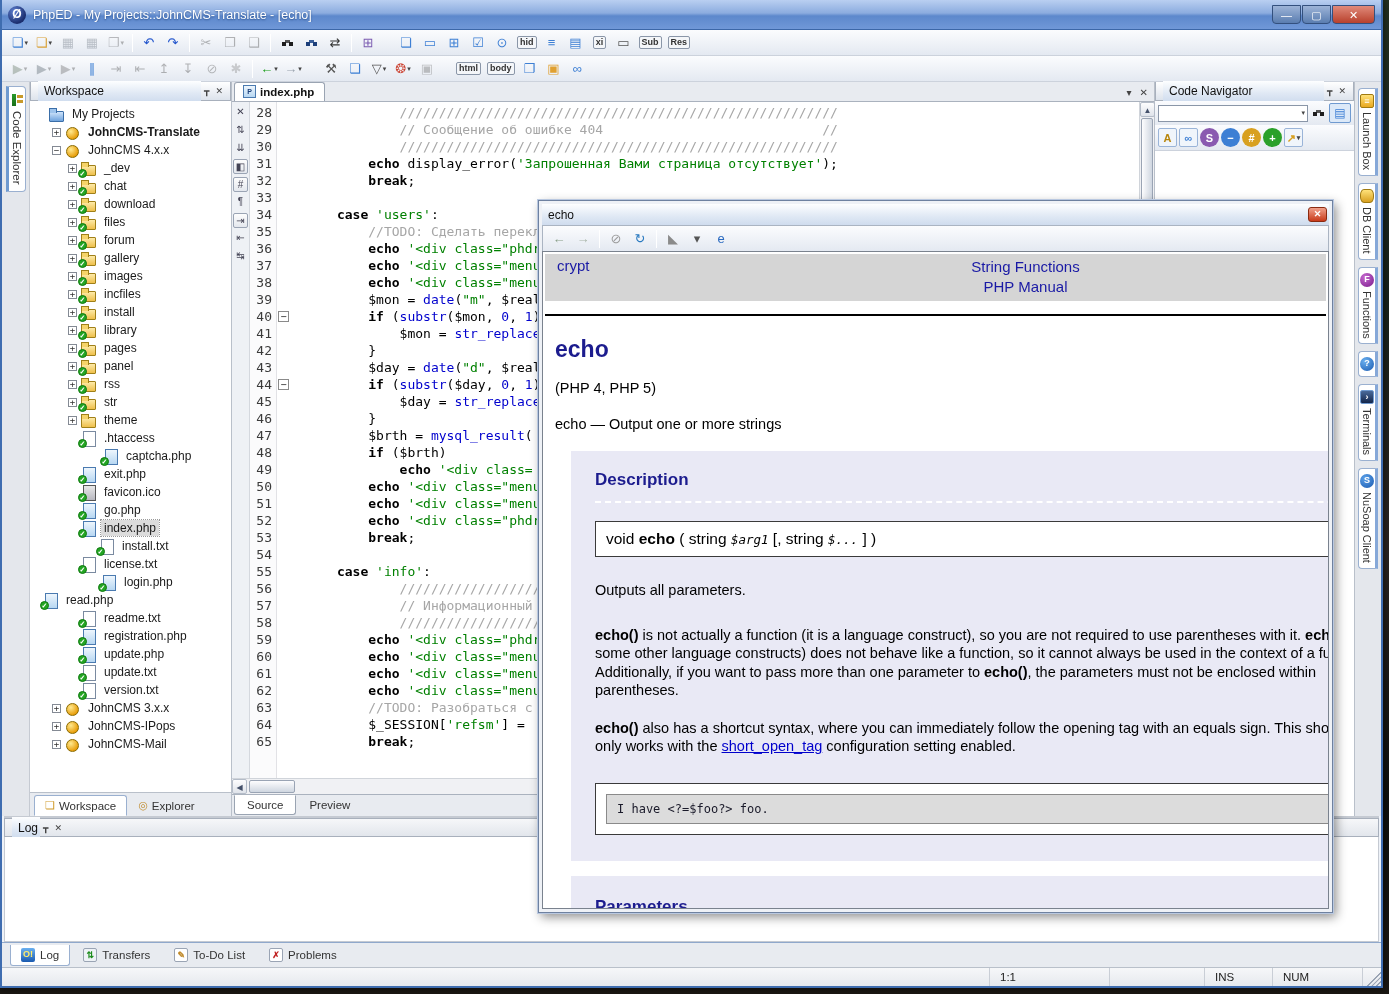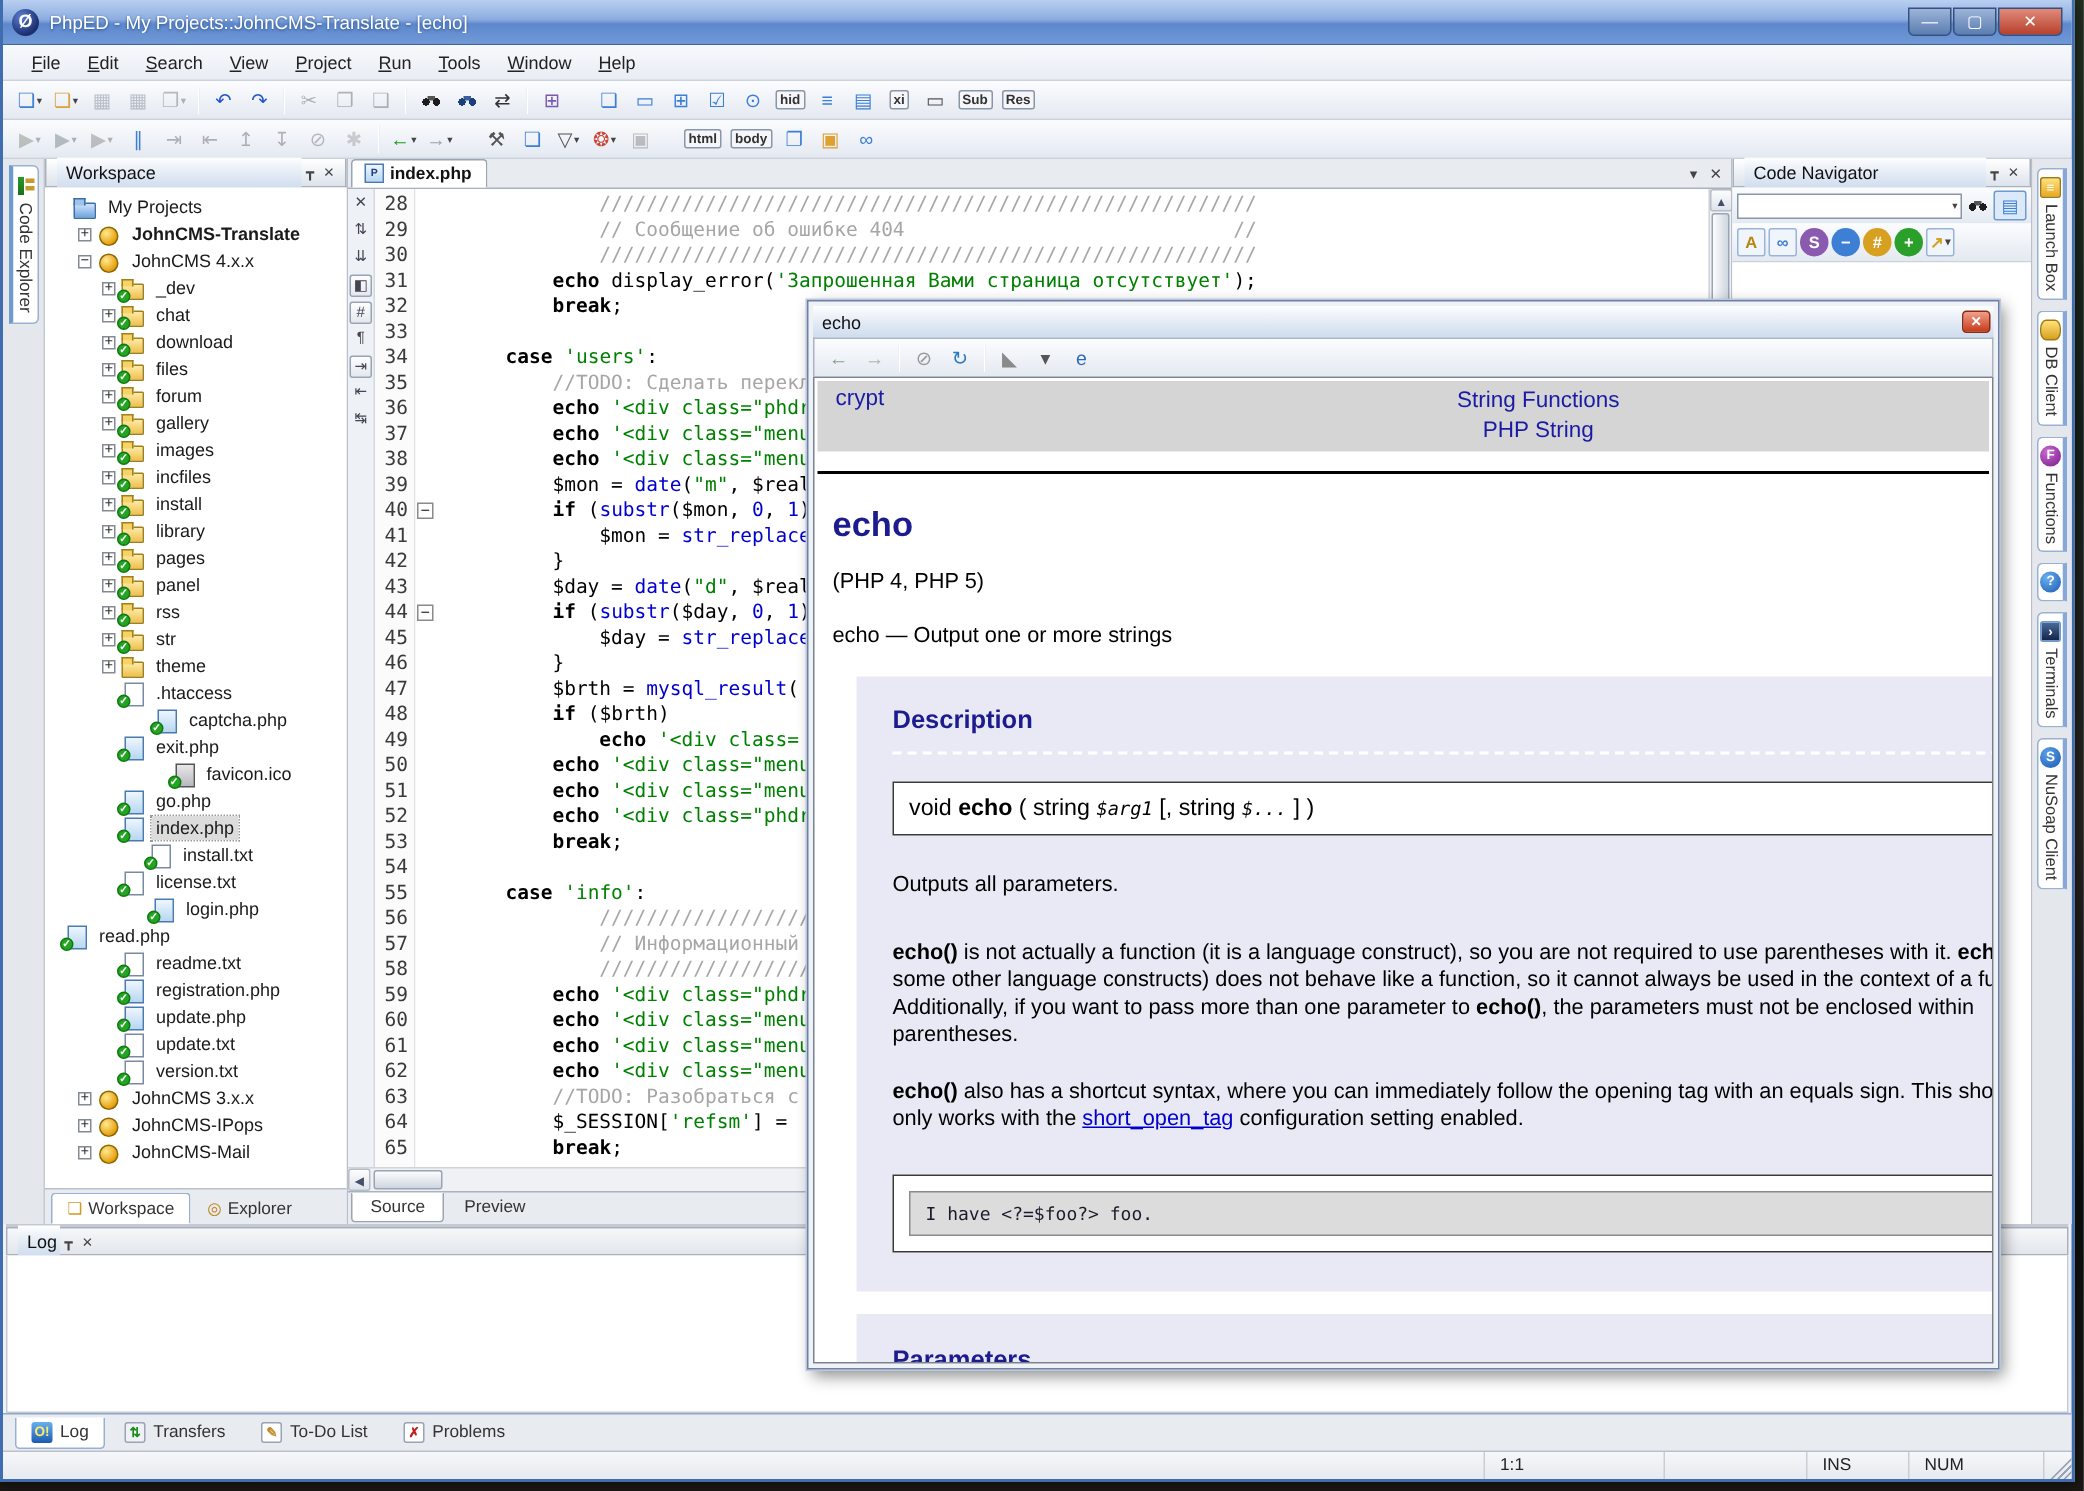--- a/index.html
+++ b/index.html
@@ -215,31 +215,20 @@
     <div class="titlebar">
       <span class="appicon">Ø</span>
       <span class="wtitle">PhpED - My Projects::JohnCMS-Translate - [echo]</span>
       <span class="wbtns">
         <span class="wbtn">—</span>
         <span class="wbtn">▢</span>
         <span class="wbtn close">✕</span>
       </span>
     </div>
 
-    <div class="menubar">
-        <div class="mitem"><u>F</u>ile</div>
-        <div class="mitem"><u>E</u>dit</div>
-        <div class="mitem"><u>S</u>earch</div>
-        <div class="mitem"><u>V</u>iew</div>
-        <div class="mitem"><u>P</u>roject</div>
-        <div class="mitem"><u>R</u>un</div>
-        <div class="mitem"><u>T</u>ools</div>
-        <div class="mitem"><u>W</u>indow</div>
-        <div class="mitem"><u>H</u>elp</div>
-      </div>
     <div class="tbrow" id="tb1">
         <span class="tbtn">
           <span class="tglyph" style="color: rgb(61, 127, 212);">❏</span>
           <span class="ddm">▾</span>
         </span>
         <span class="tbtn">
           <span class="tglyph" style="color: rgb(217, 162, 58);">❏</span>
           <span class="ddm">▾</span>
         </span>
         <span class="tbtn dis">
@@ -547,21 +536,21 @@
               </span>
               <span class="tlabel">captcha.php</span>
             </div>
             <div class="trow" style="padding-left: 38px;">
               <span class="texp none"></span>
               <span class="ti php">
                 <span class="chk">✓</span>
               </span>
               <span class="tlabel">exit.php</span>
             </div>
-            <div class="trow" style="padding-left: 38px; justify-content: center;">
+            <div class="trow" style="padding-left: 38px;">
               <span class="texp none"></span>
               <span class="ti ico">
                 <span class="chk">✓</span>
               </span>
               <span class="tlabel">favicon.ico</span>
             </div>
             <div class="trow" style="padding-left: 38px;">
               <span class="texp none"></span>
               <span class="ti php">
                 <span class="chk">✓</span>
@@ -941,21 +930,21 @@
         </span>
         <span class="tbtn">
           <span class="tglyph" style="color: rgb(42, 106, 192);">e</span>
         </span>
       </div>
     <div class="pcontent">
       <div class="pband">
         <span class="lft plink">crypt</span>
         <span class="ctr">
           <span class="plink">String Functions</span><br>
-          <span class="plink">PHP String</span>
+          <span class="plink">PHP Manual</span>
         </span>
       </div>
       <hr class="phr">
       <div class="pmain">
         <div class="pheading">echo</div>
         <div class="pversions">(PHP 4, PHP 5)</div>
         <div class="psummary">echo — Output one or more strings</div>
         <div class="descbox">
           <div class="dtitle">Description</div>
           <div class="synopsis" id="synRuns"><span>void </span><span class="rb">echo</span><span> ( string </span><span class="ri rmono">$arg1</span><span> [, string </span><span class="ri rmono">$...</span><span> ] )</span></div>

